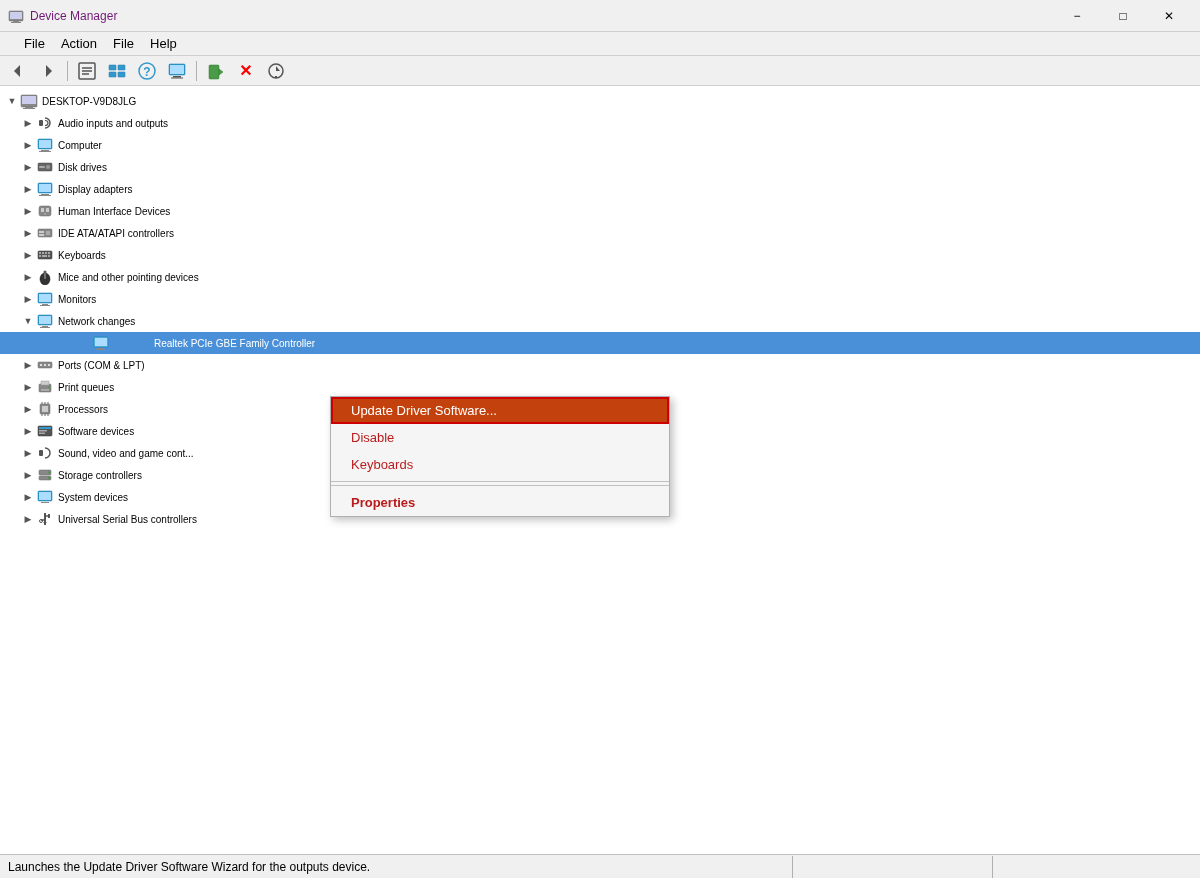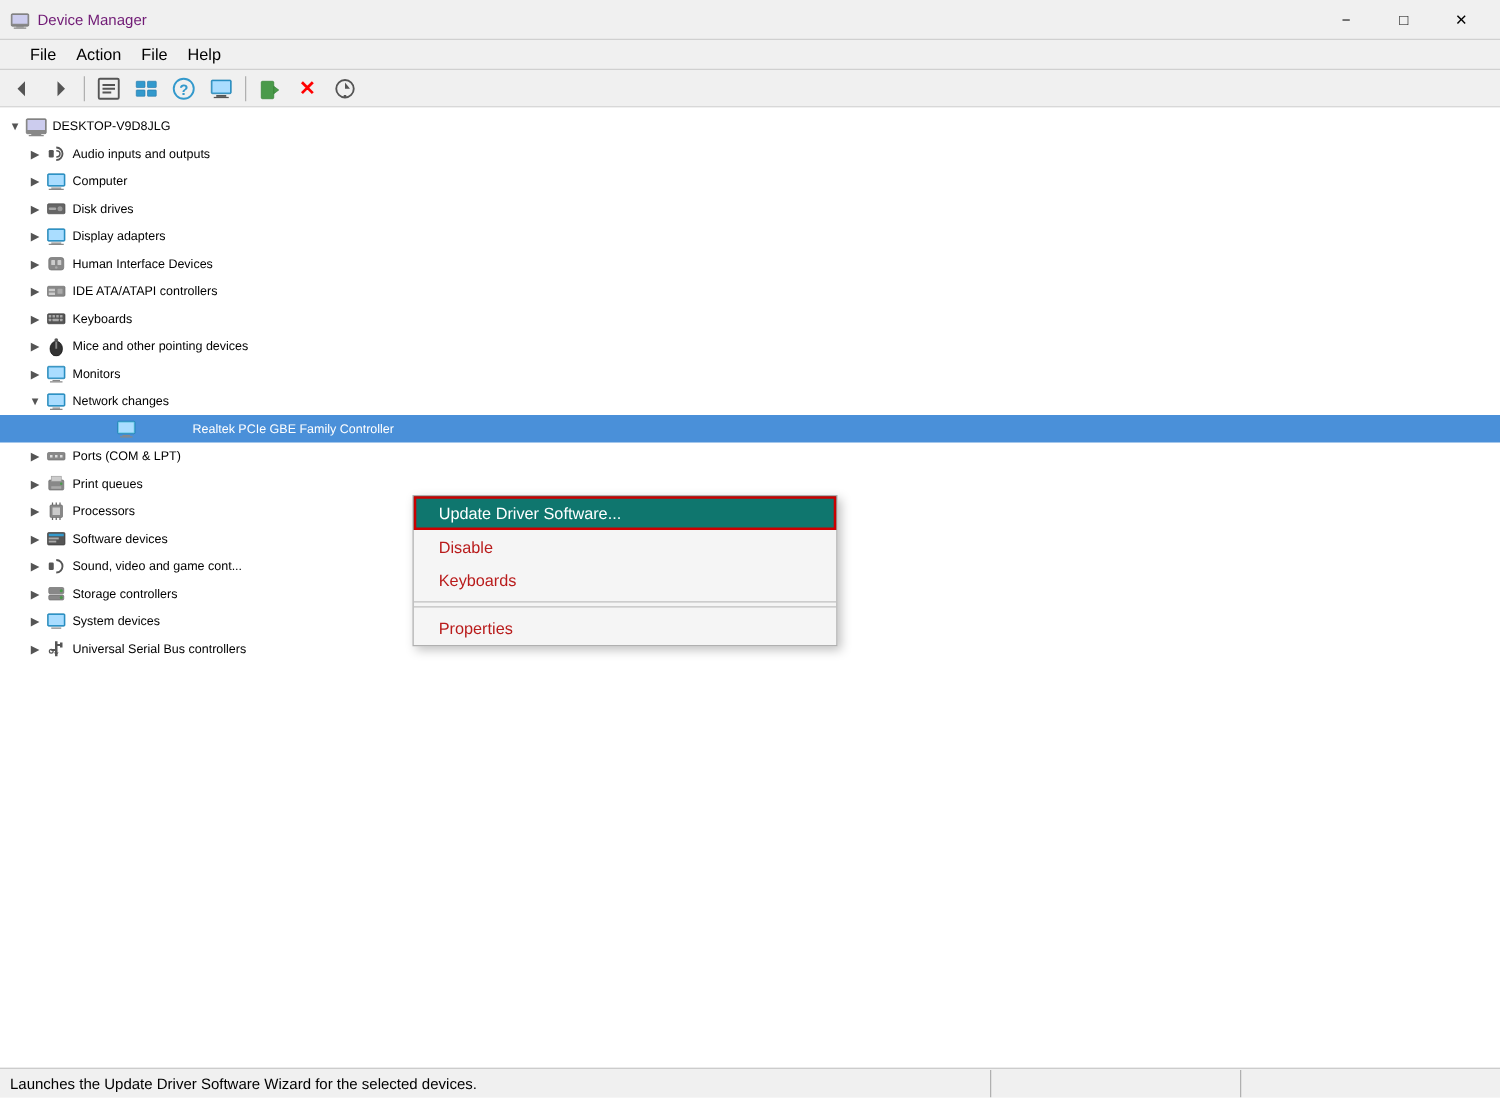--- a/index.html
+++ b/index.html
@@ -148,26 +148,26 @@
       width: 340px;
       z-index: 100;
     }
     .context-menu-item {
       padding: 6px 20px;
       cursor: pointer;
       font-size: 13px;
       color: #b91c1c;
     }
     .context-menu-item.active {
-      background: #0f766e;
+      background: #c2410c;
       color: white;
       outline: 2px solid #cc0000;
       outline-offset: -2px;
     }
-    .context-menu-item.bold { font-weight: normal; }
+    .context-menu-item.bold { font-weight: bold; }
     .context-menu-separator {
       height: 1px;
       background: #c0c0c0;
       margin: 3px 0;
     }
     
     .status-bar {
       height: 24px;
       background: #f0f0f0;
       border-top: 1px solid #c0c0c0;
@@ -578,18 +578,18 @@
     </div>
     <div class="context-menu-separator"></div>
     <div class="context-menu-separator"></div>
     <div class="context-menu-item bold">
       <span>Properties</span>
     </div>
   </div>
 </div>
 
 <div class="status-bar">
-  <span class="status-bar-left">Launches the Update Driver Software Wizard for the selected devices.</span>
+  <span class="status-bar-left">Launches the Update Driver Software Wizard for the outputs device.</span>
   <div class="status-bar-right">
     <div class="status-bar-section"></div>
     <div class="status-bar-section"></div>
   </div>
 </div>
 
 </body></html>

